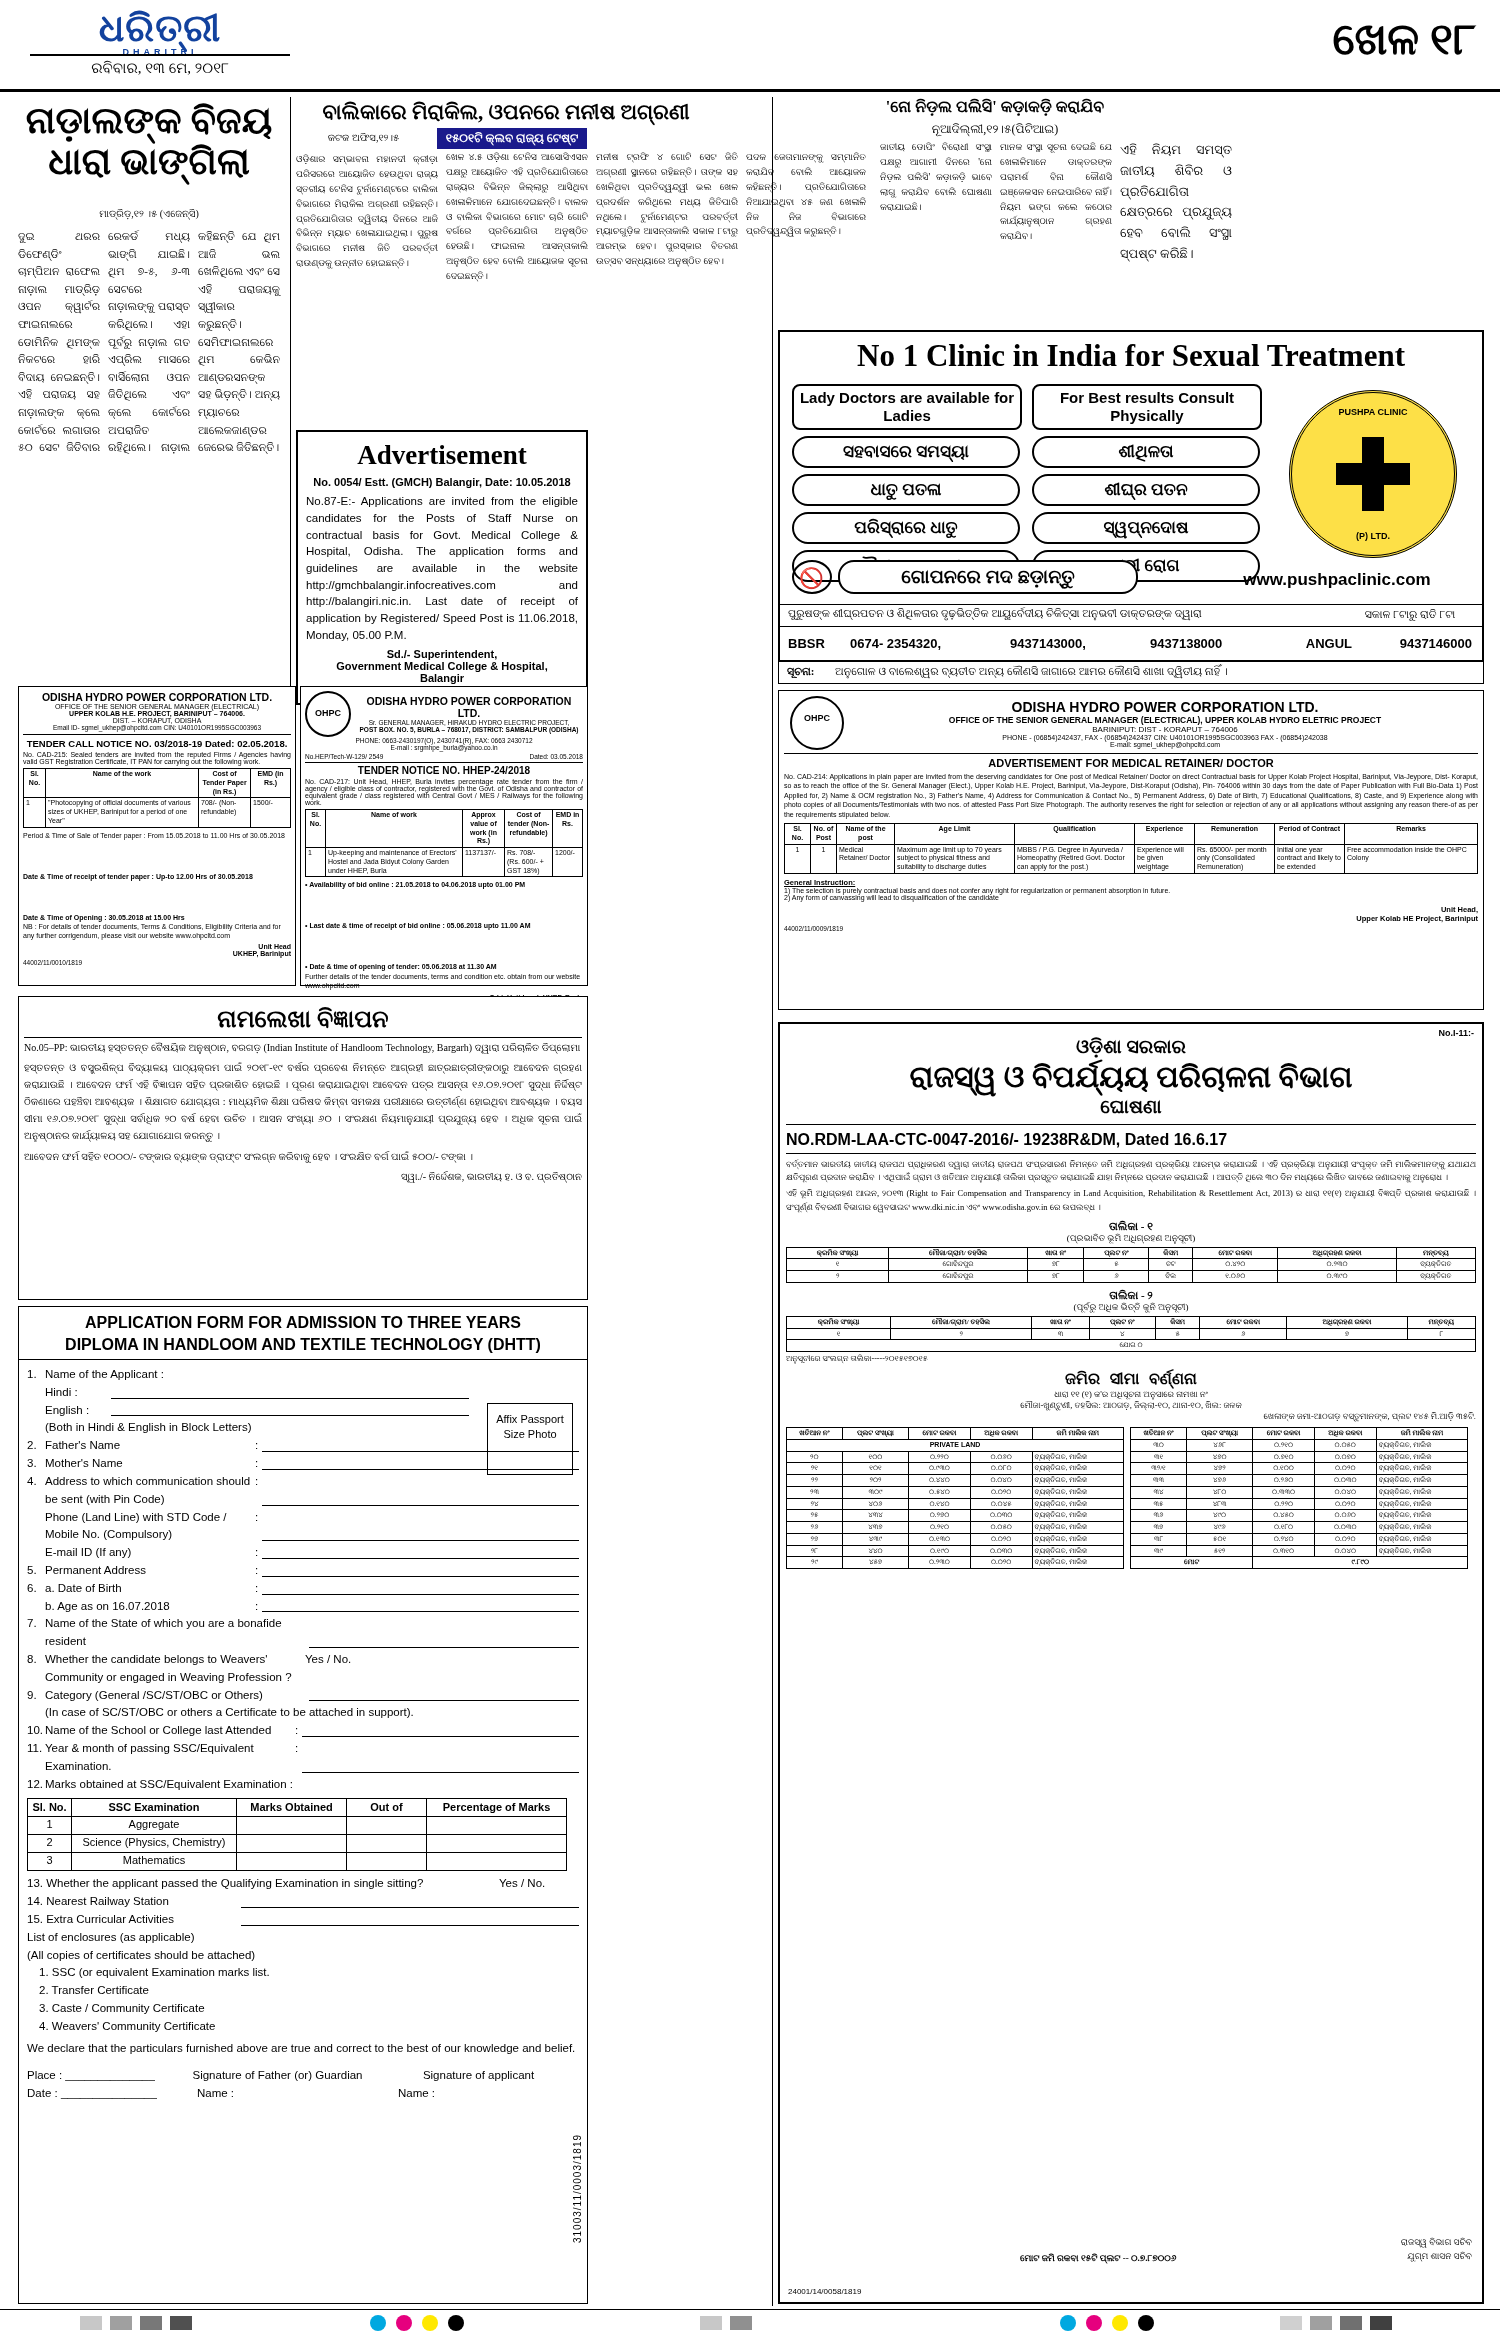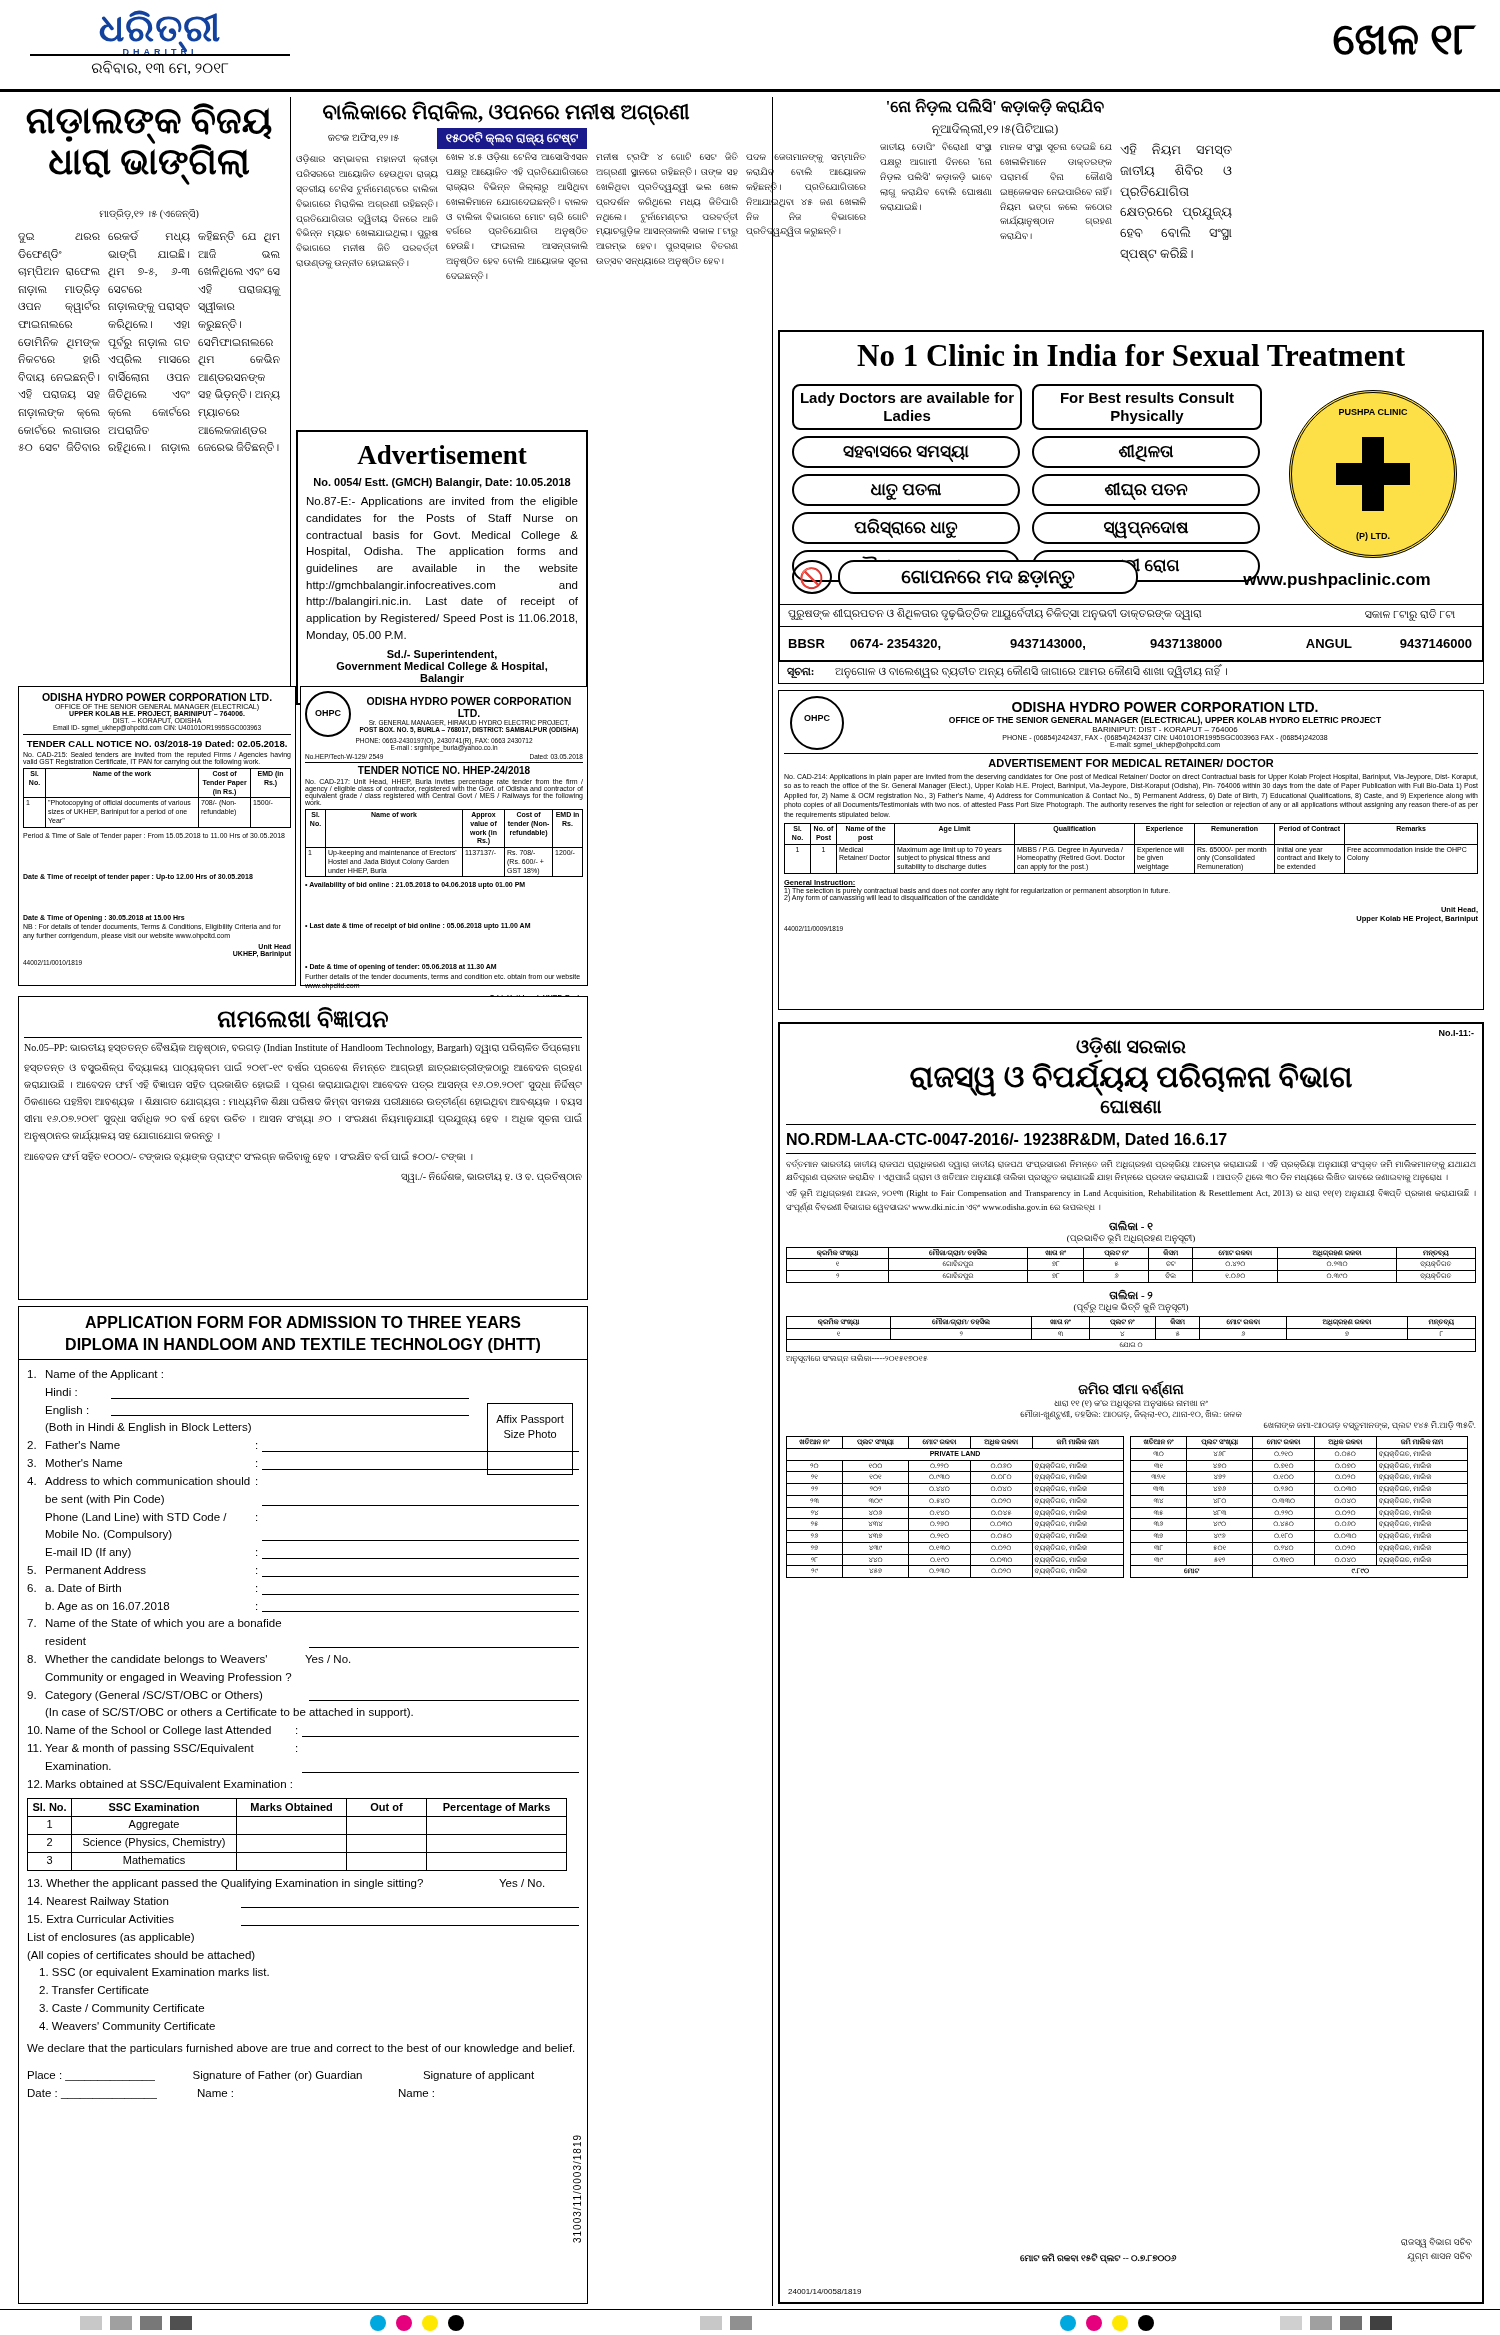--- a/index.html
+++ b/index.html
@@ -606,21 +606,21 @@
         <td class="center od">୭</td>
         <td class="center od">୮</td>
       </tr>
       <tr>
         <td class="center od" colspan="8">ଯୋଗ  ୦</td>
       </tr>
     </tbody>
       </table>
     <div style="font-family:'Liberation Serif',serif;font-size:8px;margin-top:2px">ଅନୁସୂଚୀରେ ସଂଲଗ୍ନ ତାଲିକା-----୨୦୧୫୧୭୦୧୫</div>
 
-    <div style="text-align:center;font-family:Liberation Serif, serif;font-size:14px;font-weight:bold;margin-top:18px">ଜମିର ସୀମା ବର୍ଣ୍ଣନା</div>
+    <div style="text-align:center;font-family:Liberation Mono, monospace;font-size:16px;font-weight:bold;margin-top:6px">ଜମିର ସୀମା ବର୍ଣ୍ଣନା</div>
     <div style="text-align:center;font-family:'Liberation Serif',serif;font-size:8.5px">ଧାରା ୧୧ (୧) କ'ର ଅଧିସୂଚନା ଅନୁସାରେ ନାମଖା ନଂ</div>
     <div style="text-align:center;font-family:'Liberation Serif',serif;font-size:8.5px">ମୌଜା-ଖୁଣ୍ଟୁଣୀ, ତହସିଲ: ଆଠଗଡ଼, ଜିଲ୍ଲା-୧୦, ଥାନା-୧୦, ଖିଲ: ଜଳକ</div>
     <div style="text-align:right;font-family:'Liberation Serif',serif;font-size:8.5px">ଖେଳାଙ୍କ ଜମା-ଆଠଗଡ଼ ବସ୍ତୁମାନଙ୍କ, ପ୍ଲଟ ୧୪୫ ମି.ଆଡ଼ି ୩୫ଟି.</div>
 
     <div style="display:flex;gap:6px;margin-top:5px">
       <table class="grid" style="width:49%">
         <tbody>
             <tr>
           <th class="od">ଖତିଆନ ନଂ</th>
           <th class="od">ପ୍ଲଟ ସଂଖ୍ୟା</th>

